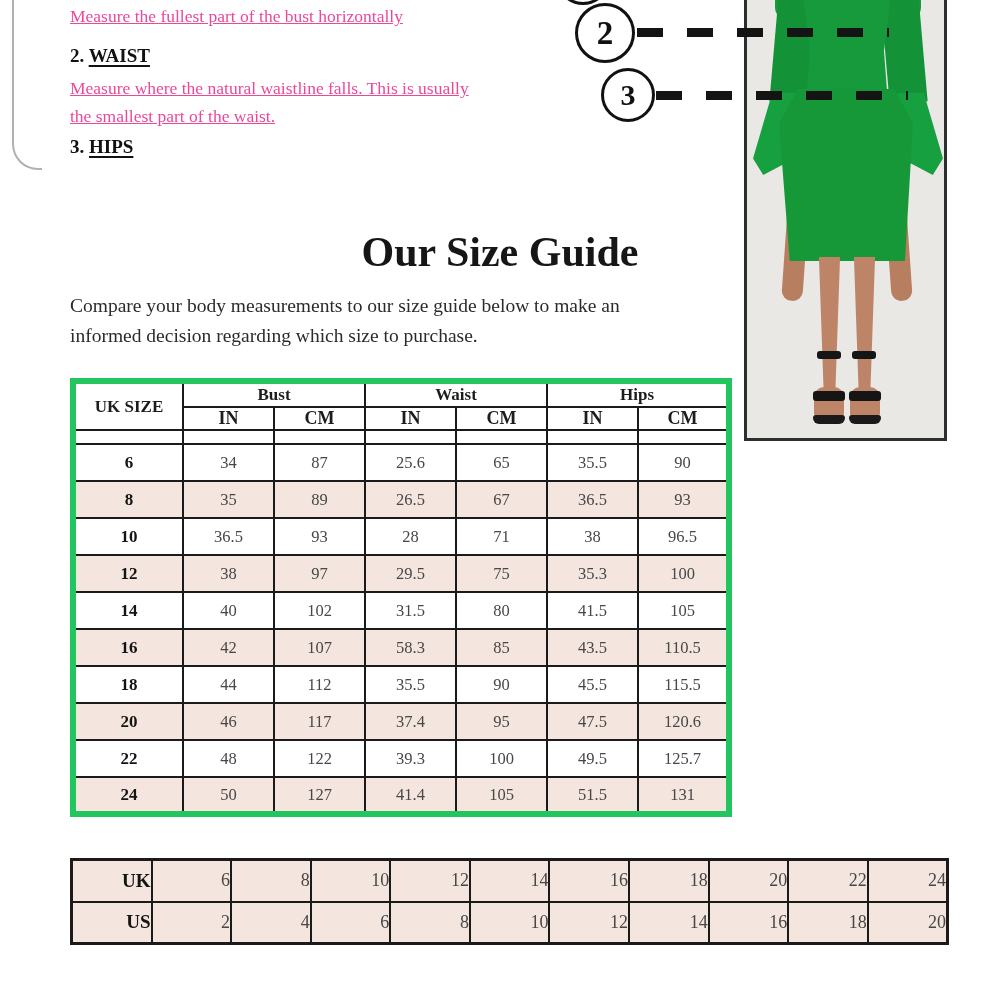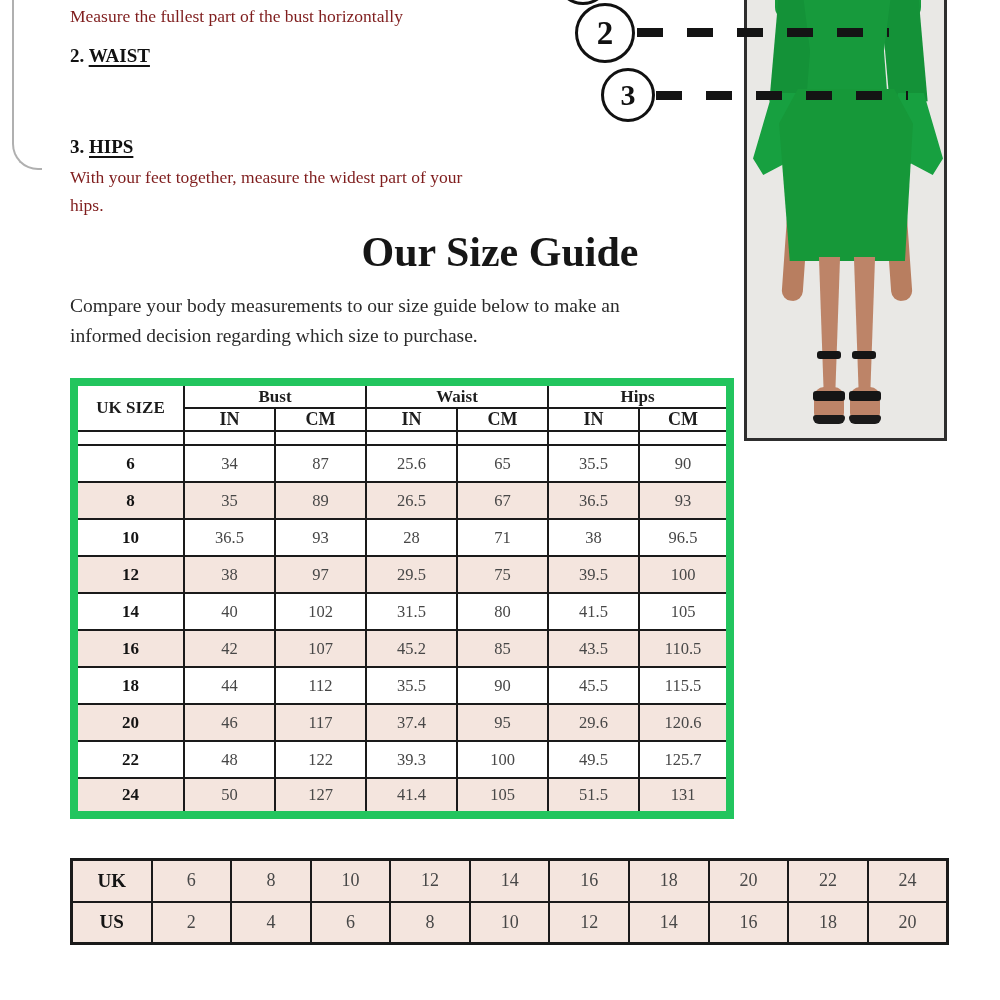--- a/index.html
+++ b/index.html
@@ -7,45 +7,45 @@
     font-family:"Liberation Serif","DejaVu Serif",serif; color:#1c1c1c; }
   .abs { position:absolute; }
   #canvas { position:relative; width:1000px; height:1000px; background:#fff; }
 
   
   .corner-frag { left:12px; top:-30px; width:30px; height:200px;
     border-left:2px solid #b0b0b0; border-bottom:2px solid #b0b0b0;
     border-bottom-left-radius:26px; }
 
   
-  .instr { left:70px; width:500px; font-size:17.5px; line-height:1.6; color:#7f1d1d; white-space:pre-line; }
+  .instr { left:70px; width:500px; font-size:17.5px; line-height:1.6; color:#ec4899; white-space:pre-line;text-decoration:underline; }
   .instr-h { left:70px; font-size:19px; font-weight:bold; color:#111; }
   .instr-h .t { text-decoration:underline; text-underline-offset:3px; text-decoration-thickness:2px; }
 
   
   .h1 { left:0; top:228px; width:1000px; text-align:center; font-size:42px; font-weight:bold; color:#161616; }
   .intro { left:70px; top:291px; width:640px; font-size:19.5px; line-height:1.55; color:#2b2b2b; white-space:pre-line; }
   .note { left:70px; top:357px; width:700px; font-size:14.5px; color:#333; }
 
   
   table { border-collapse:collapse; table-layout:fixed; }
   .size-table { left:70px; top:378px; }
-  .size-table table { width:656px; border:8px solid #22c55e; }
+  .size-table table { width:656px; border:6px solid #22c55e; }
   .size-table th, .size-table td { border:2px solid #1a1a1a; text-align:center; vertical-align:middle; padding:0; }
   .size-table thead tr.grp th { height:26px; font-size:17px; font-weight:bold; }
   .size-table thead tr.unit th { height:19px; font-size:18px; font-weight:bold; }
   .size-table .corner { font-size:21px; font-weight:bold; }
   .size-table tr.spacer td { height:14px; }
   .size-table tbody tr.data td { height:37px; font-size:16.5px; color:#474747; }
   .size-table tbody tr.data td.size-col { font-weight:bold; color:#141414; font-size:17px; }
   tr.alt td { background:#f4e5de; }
 
   .conv-table { left:70px; top:858px; }
   .conv-table table { width:876px; border:3px solid #1a1a1a; }
-  .conv-table td { border:2px solid #1a1a1a; height:42px; text-align:center; vertical-align:middle;
+  .conv-table td { border:2px solid #1a1a1a; height:42px; text-align:right; vertical-align:middle;
     font-size:18px; color:#474747; }
   .conv-table td.lbl { font-weight:bold; color:#141414; font-size:19px; }
 
   
   .circle { border:3px solid #111; border-radius:50%; background:#fff; display:flex;
     align-items:center; justify-content:center; font-weight:bold; color:#111; z-index:6; }
   .c1 { left:556px; top:-49px; width:54px; height:54px; }
   .c2 { left:575px; top:3px; width:60px; height:60px; font-size:33px; }
   .c3 { left:601px; top:68px; width:54px; height:54px; font-size:30px; }
   .dash { height:9px; background:repeating-linear-gradient(90deg,#141414 0 26px,transparent 26px 50px); z-index:5; }
@@ -89,27 +89,27 @@
 <div id="canvas">
 
   <div class="abs corner-frag"></div>
 
   <div class="abs instr" style="top:2px;">Measure the fullest part of the bust horizontally</div>
 
   <div class="abs instr-h" style="top:45px;">
     <span>2.</span>
     <span class="t">WAIST</span>
   </div>
+  <div class="abs instr" style="top:74px;">Measure where the natural waistline falls. This is usually
+the smallest part of the waist.</div>
 
   <div class="abs instr-h" style="top:136px;">
     <span>3.</span>
     <span class="t">HIPS</span>
   </div>
-  <div class="abs instr" style="top:163px;">With your feet together, measure the widest part of your
-hips.</div>
 
   <div class="abs photo">
     <div class="abs shoulder"></div>
     <div class="abs sleeve sl-l"></div>
     <div class="abs sleeve sl-r"></div>
     <div class="abs bodice"></div>
     <div class="abs bell bell-l"></div>
     <div class="abs bell bell-r"></div>
     <div class="abs arm arm-l"></div>
     <div class="abs arm arm-r"></div>
@@ -203,57 +203,57 @@
             <td>71</td>
             <td>38</td>
             <td>96.5</td>
           </tr>
           <tr class="data alt">
             <td class="size-col">12</td>
             <td>38</td>
             <td>97</td>
             <td>29.5</td>
             <td>75</td>
-            <td>39.5</td>
+            <td>35.3</td>
             <td>100</td>
           </tr>
           <tr class="data">
             <td class="size-col">14</td>
             <td>40</td>
             <td>102</td>
             <td>31.5</td>
             <td>80</td>
             <td>41.5</td>
             <td>105</td>
           </tr>
           <tr class="data alt">
             <td class="size-col">16</td>
             <td>42</td>
             <td>107</td>
-            <td>45.2</td>
+            <td>58.3</td>
             <td>85</td>
             <td>43.5</td>
             <td>110.5</td>
           </tr>
           <tr class="data">
             <td class="size-col">18</td>
             <td>44</td>
             <td>112</td>
             <td>35.5</td>
             <td>90</td>
             <td>45.5</td>
             <td>115.5</td>
           </tr>
           <tr class="data alt">
             <td class="size-col">20</td>
             <td>46</td>
             <td>117</td>
             <td>37.4</td>
             <td>95</td>
-            <td>29.6</td>
+            <td>47.5</td>
             <td>120.6</td>
           </tr>
           <tr class="data">
             <td class="size-col">22</td>
             <td>48</td>
             <td>122</td>
             <td>39.3</td>
             <td>100</td>
             <td>49.5</td>
             <td>125.7</td>

